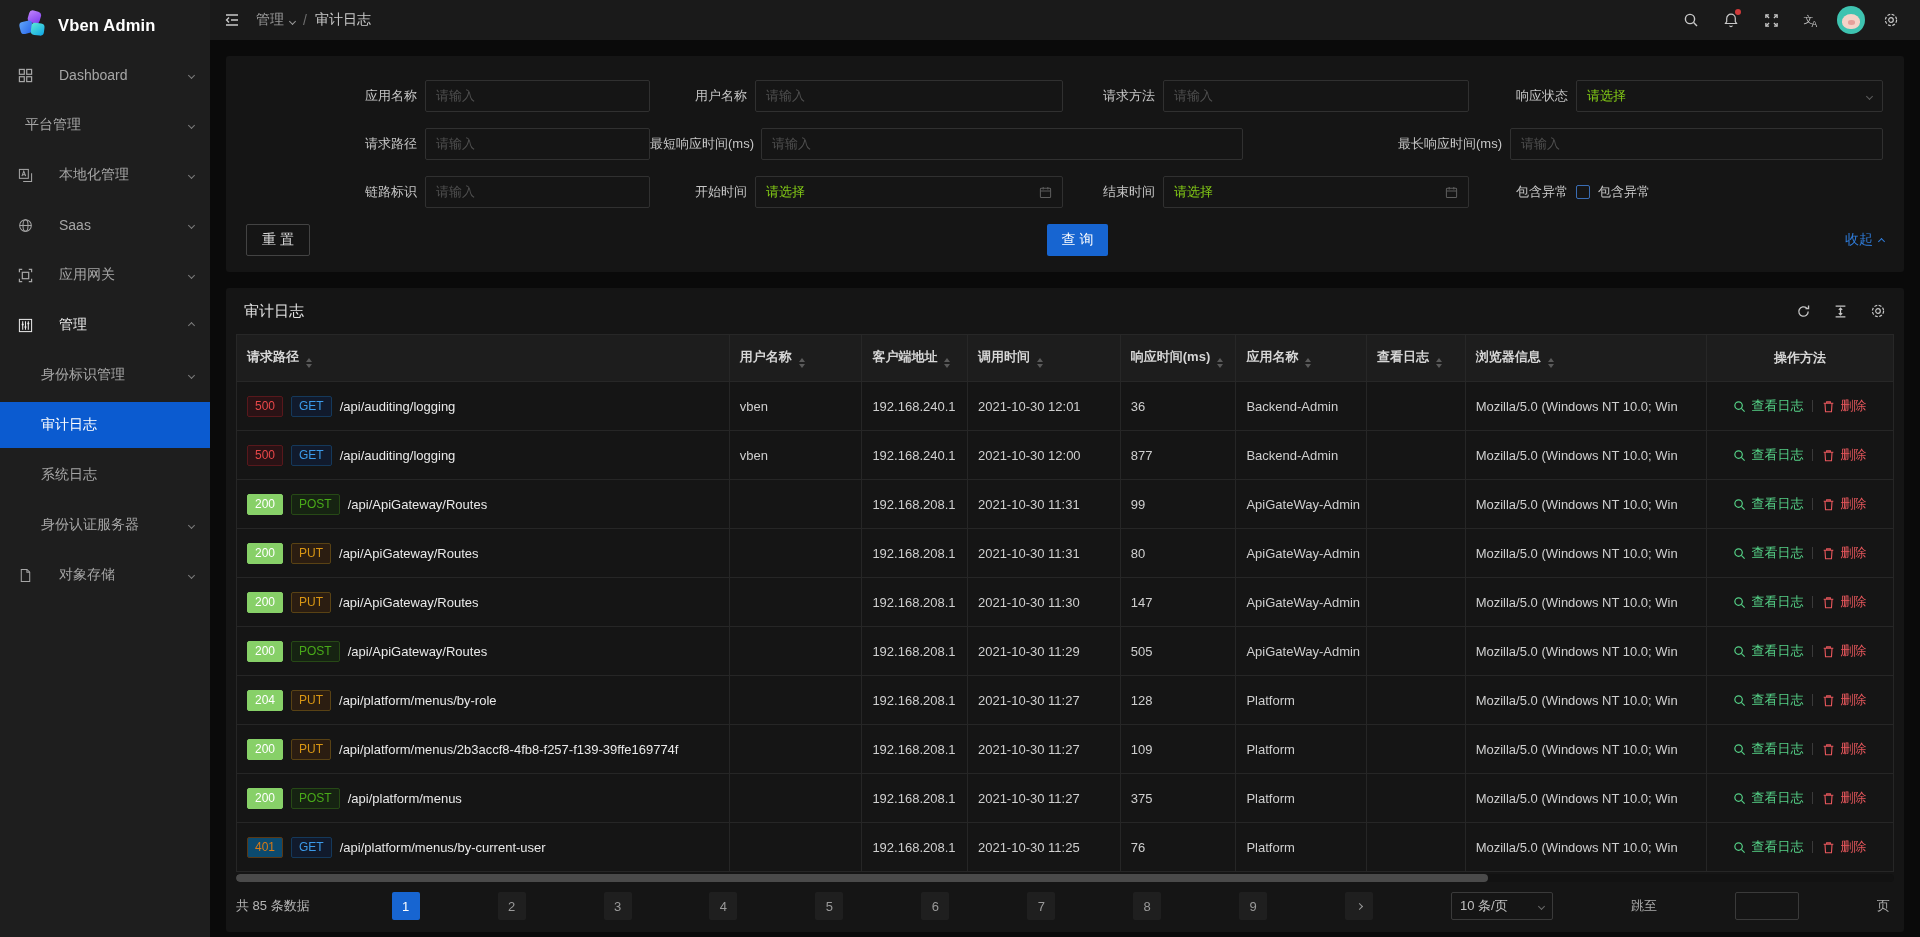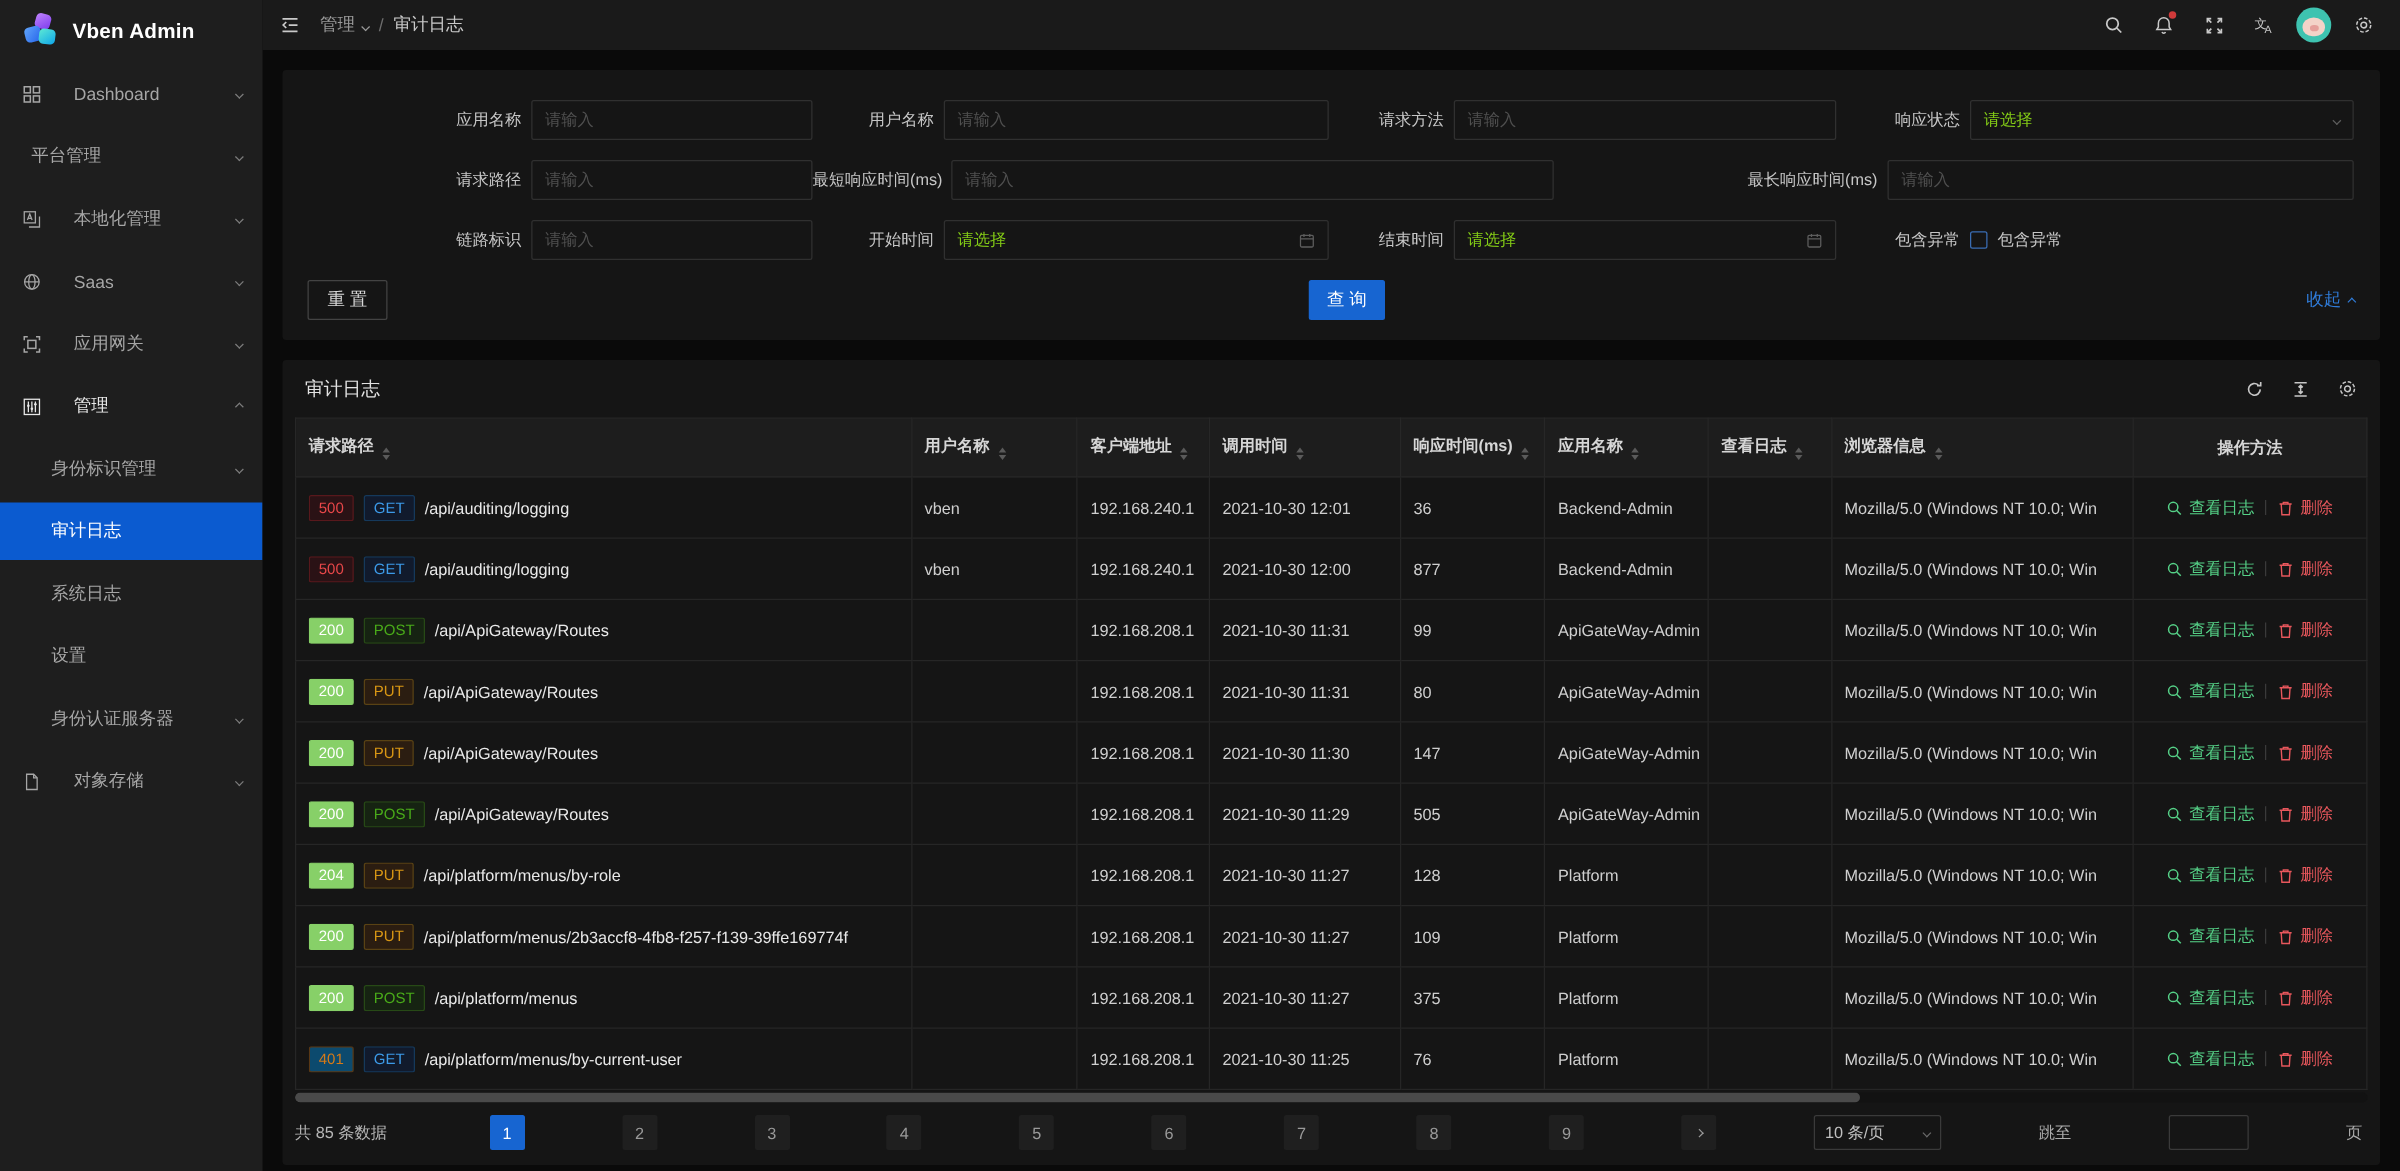--- a/index.html
+++ b/index.html
@@ -202,23 +202,20 @@
         </div>
         <div class="mi child">
           <span class="mi-label">身份标识管理</span>
           <span class="chev sm"></span>
         </div>
         <div class="mi child active">
           <span class="mi-label">审计日志</span>
         </div>
         <div class="mi child">
           <span class="mi-label">系统日志</span>
-        </div>
-        <div class="mi child">
-          <span class="mi-label">设置</span>
         </div>
         <div class="mi child">
           <span class="mi-label">身份认证服务器</span>
           <span class="chev sm"></span>
         </div>
         <div class="mi">
           <span class="mi-ic">
             <svg viewBox="0 0 16 16" width="15" height="15" fill="none" stroke="currentColor" stroke-width="1.1">
               <path d="M3.5 1.5 h6 l3 3 v10 h-9 z"></path>
               <path d="M9.5 1.5 v3 h3"></path>

